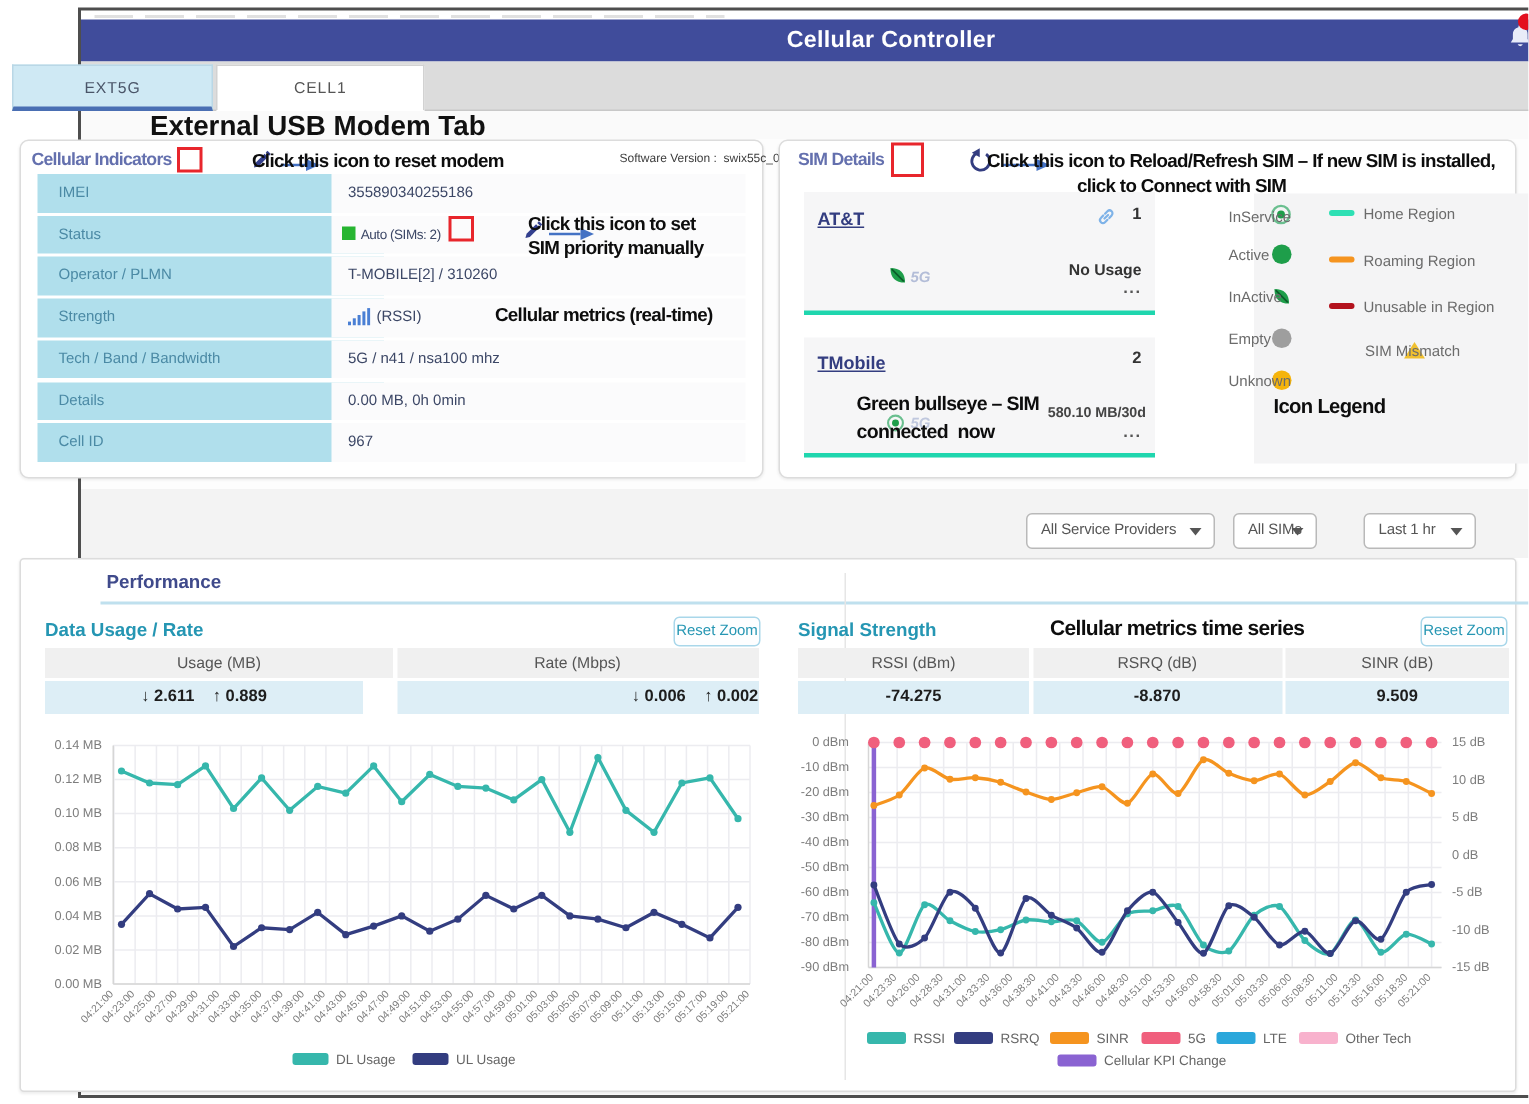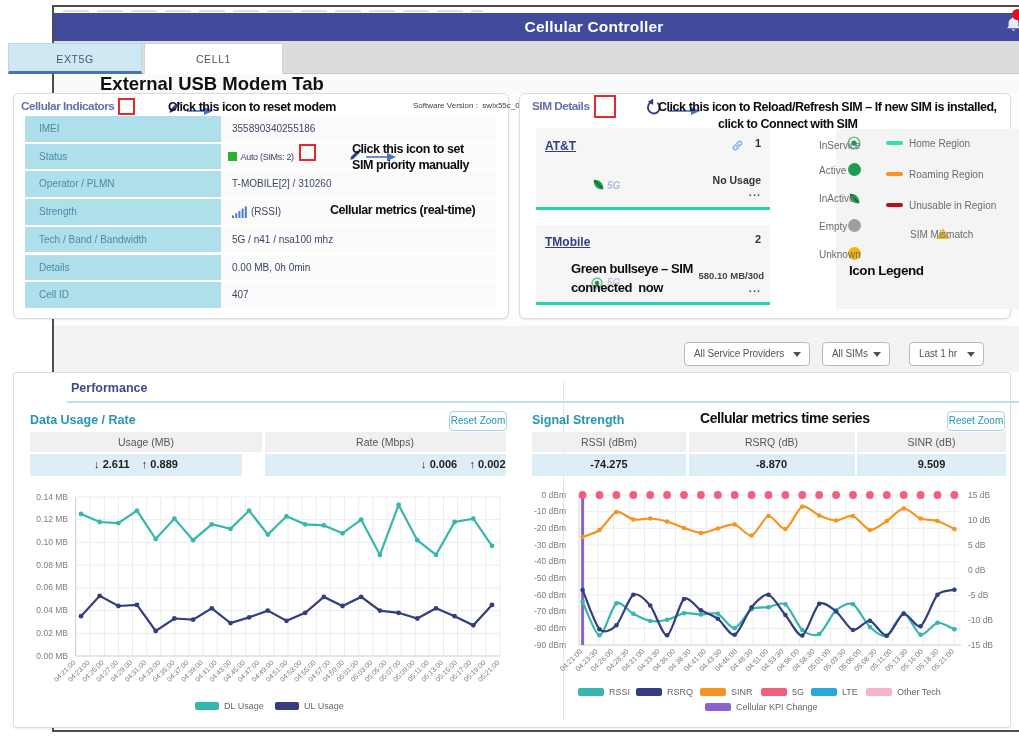--- a/index.html
+++ b/index.html
@@ -95,21 +95,21 @@
     <div class="trow" style="top:226.79999999999995px">
       <div class="tlab">Tech / Band / Bandwidth</div>
       <div class="tval">5G / n41 / nsa100 mhz</div>
     </div>
     <div class="trow" style="top:254.49999999999994px">
       <div class="tlab">Details</div>
       <div class="tval">0.00 MB, 0h 0min</div>
     </div>
     <div class="trow" style="top:282.19999999999993px">
       <div class="tlab">Cell ID</div>
-      <div class="tval">407</div>
+      <div class="tval">967</div>
     </div>
 
 <div class="abs" style="left:301px;top:146.5px;"><svg width="13" height="13" viewBox="0 0 16 16">
         <path d="M10.3 3.0 L13.0 5.7 L5.2 13.5 L1.6 14.4 L2.5 10.8 Z" fill="#333f8e"></path>
         <path d="M11.3 2.0 L12.7 0.6 L15.4 3.3 L14.0 4.7 Z" fill="#333f8e"></path>
       </svg></div>
 <div style="position:absolute;left:298.5px;top:144px;width:17px;height:17px;border:2px solid #e8262c;box-sizing:border-box"></div>
 <div class="abs" style="left:318px;top:148px"><svg width="30" height="10" viewBox="0 0 30 10">
         <line x1="0" y1="5" x2="21" y2="5" stroke="#4472c4" stroke-width="1.6"></line>
         <path d="M21 1 L30 5 L21 9 Z" fill="#4472c4"></path>
@@ -183,21 +183,21 @@
     <div class="legrow" style="left:819px;top:249px;">Unknown</div>
 <div class="legrow" style="left:886px;top:138px;"><span class="sw" style="background:#2ee0b4"></span>Home Region</div>
 <div class="legrow" style="left:886px;top:169px;"><span class="sw" style="background:#f5941f"></span>Roaming Region</div>
 <div class="legrow" style="left:886px;top:200px;"><span class="sw" style="background:#b3121d"></span>Unusable in Region</div>
 <div class="abs" style="left:888px;top:228px;width:0;height:0;border-left:7px solid transparent;border-right:7px solid transparent;border-bottom:11px solid #f0c030;"></div>
 <div class="legrow" style="left:910px;top:229px;">SIM Mismatch</div>
 <div class="ann" style="left:849px;top:263px;font-size:13.5px;">Icon Legend</div>
 
 <div class="abs" id="graybar"></div>
 <div class="dd" style="left:684px;top:342px;width:126px;">All Service Providers<span class="car"></span></div>
-<div class="dd" style="left:822px;top:342px;width:68px;">All SIMs<span class="car"></span></div>
+<div class="dd" style="left:822px;top:342px;width:56px;">All SIMs<span class="car"></span></div>
 <div class="dd" style="left:909px;top:342px;width:75px;">Last 1 hr<span class="car"></span></div>
 <div class="abs" style="left:995px;top:345px;"><svg width="17" height="17" viewBox="0 0 20 20">
         <path d="M8.0 4.6 A 7 7 0 1 0 14.6 5.6" fill="none" stroke="#333d80" stroke-width="2.2"></path>
         <path d="M9.6 0.9 L9.6 8.1 L3.4 4.5 Z" fill="#333d80"></path>
       </svg></div>
 
 <div class="panel" style="left:13px;top:372px;width:998px;height:356px;border-radius:3px;"></div>
 <div class="abs" style="left:23px;top:381px;font-size:12.5px;font-weight:bold;color:#3f4a8b;">Performance</div>
 <div class="abs" style="left:19px;top:401px;width:986px;height:1.5px;background:#bfe0ee;"></div>
 <div class="abs" style="left:515px;top:382px;width:1px;height:338px;background:#e6e6e6;"></div>

